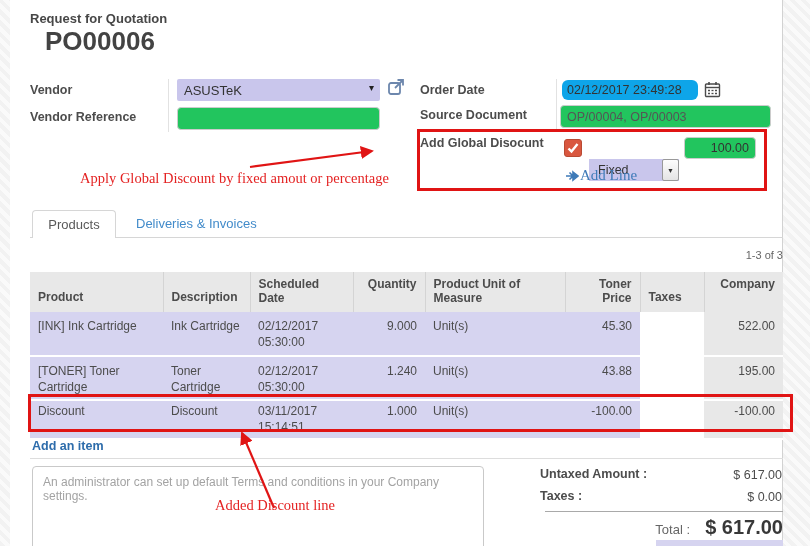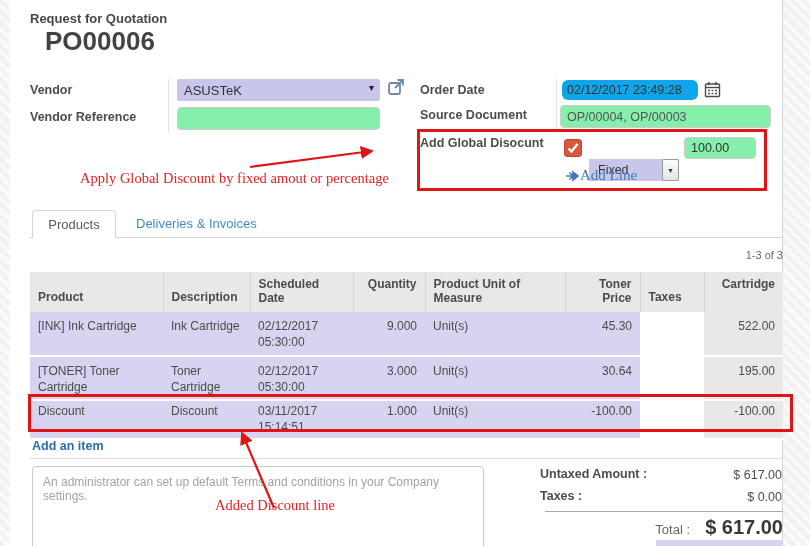--- a/index.html
+++ b/index.html
@@ -17,21 +17,21 @@
   
   .title-small { left:30px; top:11px; font-size:13px; font-weight:bold; color:#474747; }
   .title-big   { left:29px; top:26px; font-size:26px; font-weight:bold; color:#434343;margin-left:16px; }
 
   
   .flabel { font-size:12.5px; font-weight:bold; color:#4c4c4c; white-space:nowrap; }
   .vsep { width:1px; background:#e2e2e2; }
   .sel-field { background:#c9c6ec; border-radius:2px; font-size:13px; color:#333;
                display:flex; align-items:center; padding:0 18px 0 7px; position:relative; }
   .sel-field .caret { position:absolute; right:6px; top:50%; margin-top:-8px; font-size:10px; color:#222; }
-  .txt-input { border:1px solid #ccc; border-radius:4px; background:#86efac; font-size:12.5px;
+  .txt-input { border:1px solid #ccc; border-radius:4px; background:#22c55e; font-size:12.5px;
                color:#555; padding:2px 6px; font-family:"Liberation Sans",sans-serif; width:100%; height:100%; }
   .hl-field { background:#0ea5e9; border-radius:6px; font-size:12.5px; color:#333;
               display:flex; align-items:center; padding:0 5px; }
 
   .checkbox { width:18px; height:18px; background:#d9573f; border:1px solid #b94a33;
               border-radius:3px; display:flex; align-items:center; justify-content:center; }
   .mini-select { background:#c9c6ec; display:flex; align-items:center; position:relative;
                  font-size:12.5px; color:#333; padding-left:9px; }
   .mini-select .btn { position:absolute; right:0; top:0; width:17px; height:100%;
                       background:linear-gradient(#fdfdfd,#e4e4e4); border:1px solid #999;
@@ -142,21 +142,21 @@
 <div class="abs checkbox" style="left:564px;top:139px;z-index:31;">
   <svg width="14" height="14" viewBox="0 0 14 14">
     <polyline points="2.5,7.5 5.5,10.5 11.5,3" fill="none" stroke="#fff" stroke-width="2.4"></polyline>
   </svg>
 </div>
 <div class="abs mini-select" style="left:589px;top:137px;width:90px;height:22px;z-index:31;">
   <span>Fixed</span>
   <span class="btn">▼</span>
 </div>
 <div class="abs" style="left:684px;top:137px;width:72px;height:22px;z-index:31;">
-  <input class="txt-input" style="color: rgb(51, 51, 51);" value="100.00">
+  <input class="txt-input" style="color: rgb(51, 51, 51); text-align: right;" value="100.00">
 </div>
 <div class="abs addline" style="left:565px;top:167px;z-index:31;">
   <svg width="14" height="12" viewBox="0 0 14 12">
     <path d="M1 6 H8 M8 6 L4.5 2.5 M8 6 L4.5 9.5 M8 2 L13 6 L8 10 Z" fill="#3e7ab8" stroke="#3e7ab8" stroke-width="1.6"></path>
   </svg>
   <span class="txt">Add Line</span>
 </div>
 
 <div class="abs red-note" style="left:80px;top:170px;">Apply Global Discount by fixed amout or percentage</div>
 
@@ -180,41 +180,41 @@
     </colgroup>
     <thead>
       <tr>
         <th class="mid">Product</th>
         <th class="mid">Description</th>
         <th class="top">Scheduled Date</th>
         <th class="top num">Quantity</th>
         <th class="top">Product Unit of Measure</th>
         <th class="top num">Toner Price</th>
         <th class="mid">Taxes</th>
-        <th class="top num">Cartridge</th>
+        <th class="top num">Company</th>
       </tr>
     </thead>
     <tbody>
       <tr class="r1">
         <td>[INK] Ink Cartridge</td>
         <td>Ink Cartridge</td>
         <td>02/12/2017 05:30:00</td>
         <td class="num">9.000</td>
         <td>Unit(s)</td>
         <td class="num">45.30</td>
         <td class="taxes"></td>
         <td class="num subtotal">522.00</td>
       </tr>
       <tr class="r2">
         <td>[TONER] Toner Cartridge</td>
         <td>Toner Cartridge</td>
         <td>02/12/2017 05:30:00</td>
-        <td class="num">3.000</td>
+        <td class="num">1.240</td>
         <td>Unit(s)</td>
-        <td class="num">30.64</td>
+        <td class="num">43.88</td>
         <td class="taxes"></td>
         <td class="num subtotal">195.00</td>
       </tr>
       <tr class="tight">
         <td>Discount</td>
         <td>Discount</td>
         <td>03/11/2017 15:14:51</td>
         <td class="num">1.000</td>
         <td>Unit(s)</td>
         <td class="num">-100.00</td>

